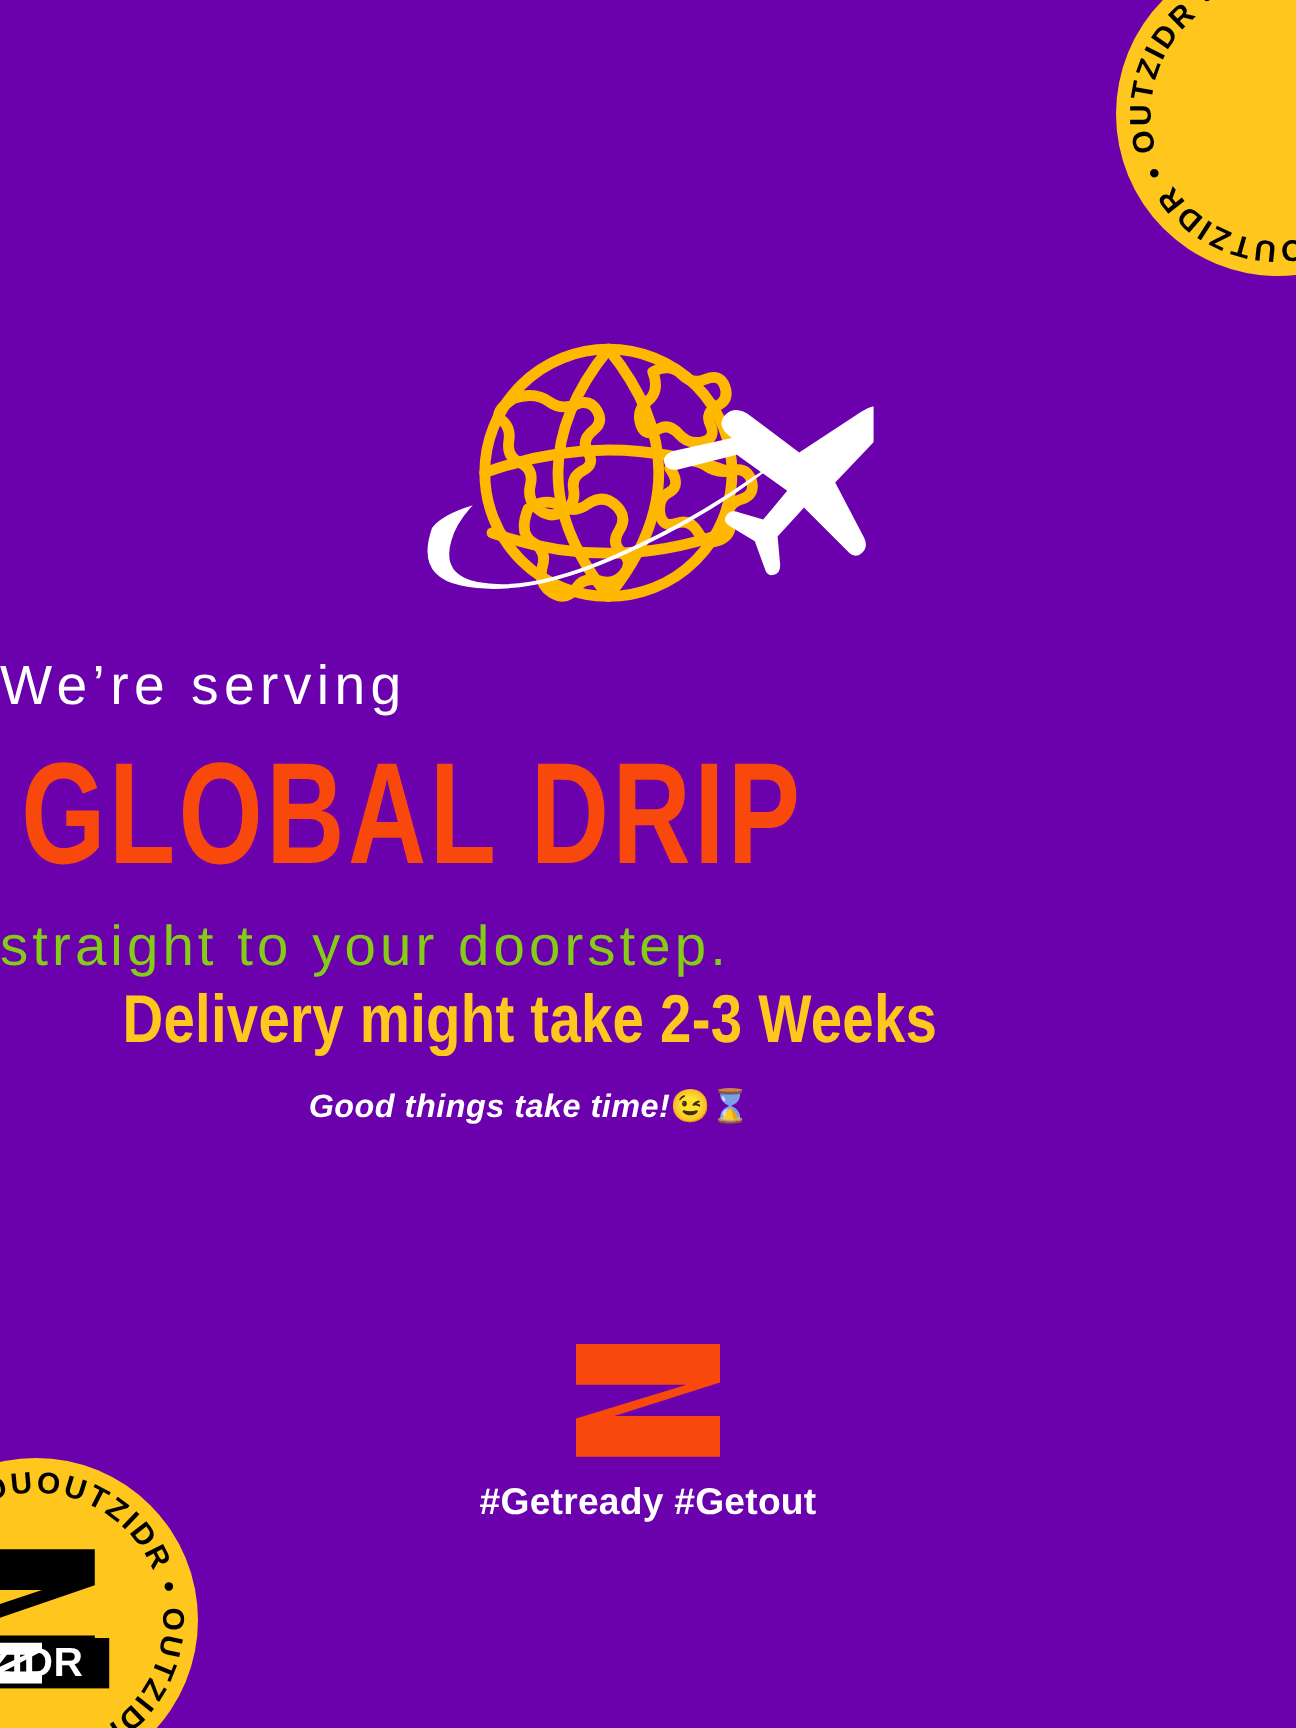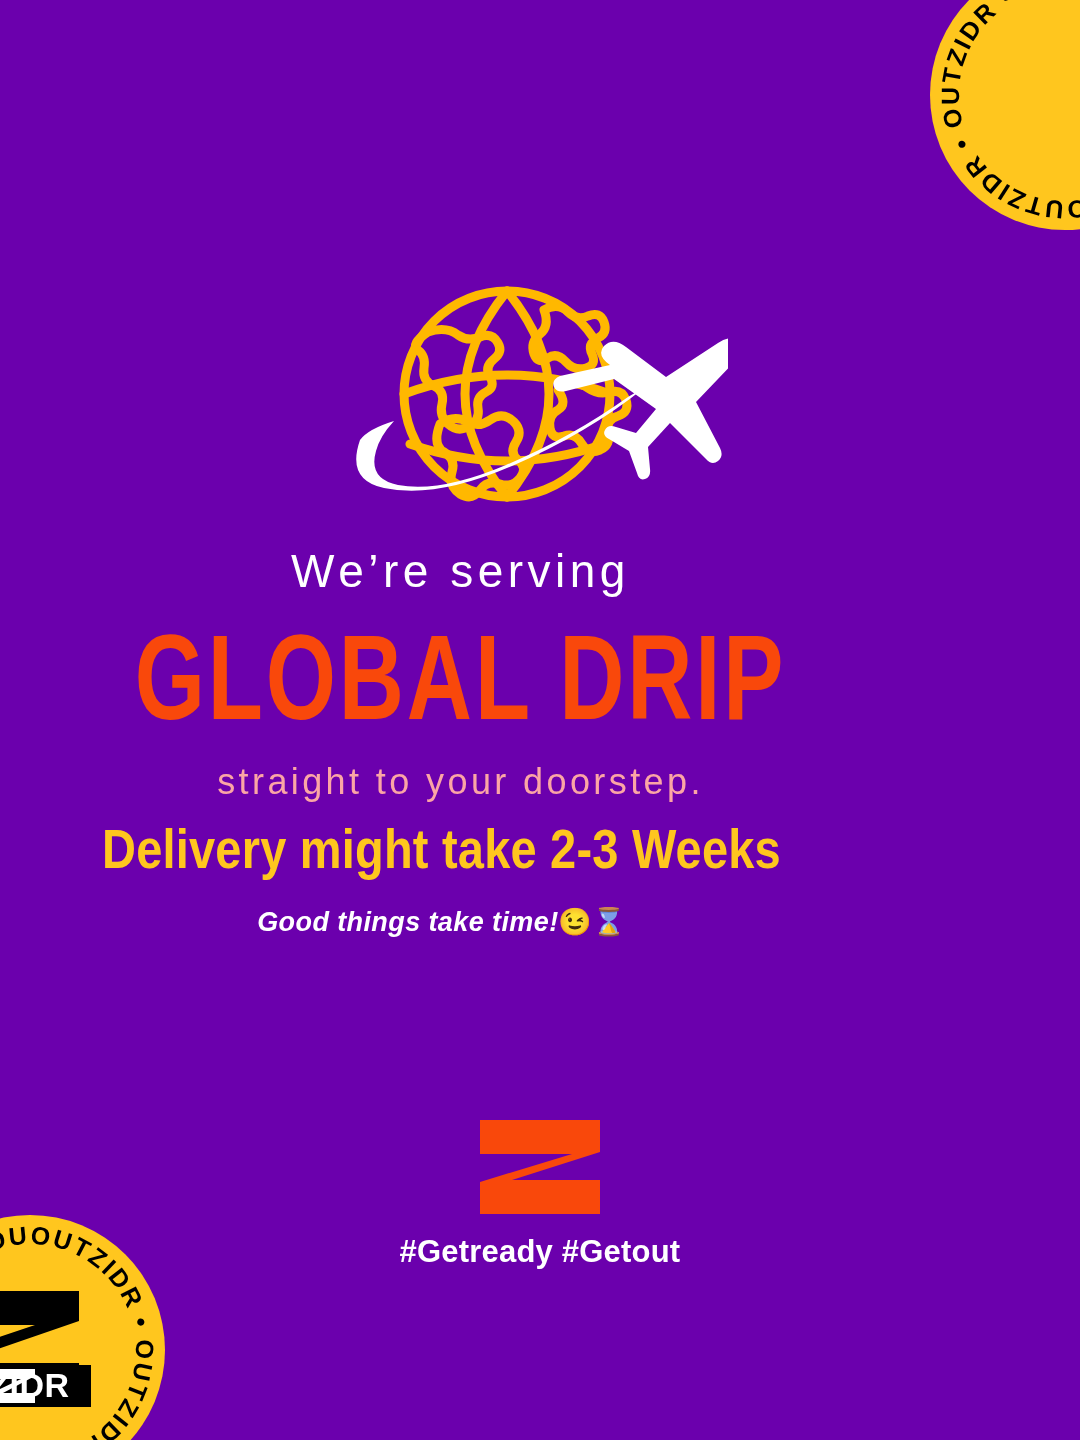--- a/index.html
+++ b/index.html
@@ -44,24 +44,24 @@
     left: 352px;
     top: 272px;
     width: 376px;
     height: 248px;
   }
   #emblem svg { display: block; width: 100%; height: 100%; }
 
   
   #copy {
     position: absolute;
-    left: 16px;
+    left: 0;
     top: 548px;
     width: 889px;
-    text-align: center;
+    text-align: left;
   }
   .line-serving {
     color: #FFFFFF;
     font-size: 46px;
     font-weight: 400;
     letter-spacing: 4.5px;
     line-height: 1.0;
     margin: 0;
   }
   .line-headline {
@@ -69,22 +69,22 @@
     font-size: 94px;
     font-weight: 700;
     letter-spacing: 3px;
     line-height: 1.0;
     margin: 24px 0 0 0;
     font-stretch: condensed;
     transform: scaleY(1.28) scaleX(0.96);
     transform-origin: center top;
   }
   .line-doorstep {
-    color: #fca5a5;
-    font-size: 36px;
+    color: #84cc16;
+    font-size: 47px;
     font-weight: 400;
     letter-spacing: 3.4px;
     line-height: 1.0;
     margin: 52px 0 0 0;
   }
 
   #delivery-block {
     position: absolute;
     left: 0;
     top: 820px;

